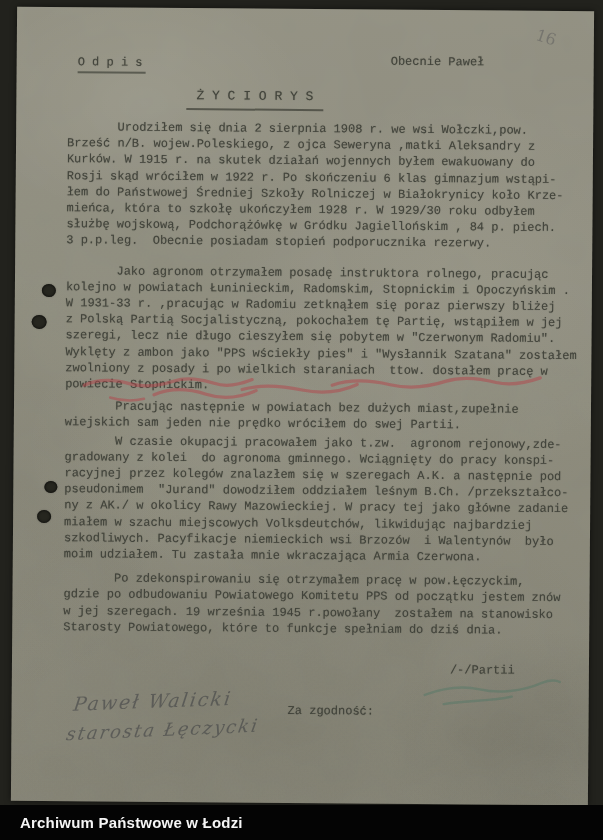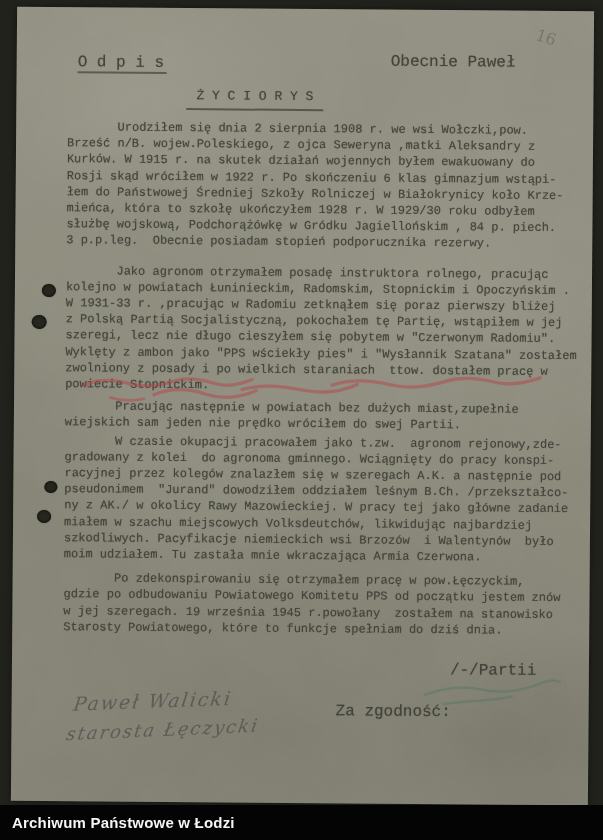--- a/index.html
+++ b/index.html
@@ -22,41 +22,41 @@
       radial-gradient(ellipse 240px 170px at 94% 93%, rgba(48,48,42,.14), transparent 70%),
       radial-gradient(ellipse 200px 300px at 2% 60%, rgba(60,60,50,.08), transparent 70%),
       linear-gradient(176deg, rgba(255,255,255,.05), rgba(0,0,0,.07));
     box-shadow:0 0 6px rgba(0,0,0,.55);
   }
   .noise{position:absolute;inset:0;width:100%;height:100%;pointer-events:none;}
   
   .typed{
     position:absolute;
     font-family:"Liberation Mono","DejaVu Sans Mono",monospace;
-    font-size:16px;line-height:16.2px;color:#3b3d35;
+    font-size:12px;line-height:16.2px;color:#3b3d35;
     white-space:pre;
     text-shadow:0 0 1px rgba(58,60,52,.6);
     opacity:.9;
   }
   .odpis{left:61px;top:47px;border-bottom:2px solid rgba(56,58,50,.7);padding:0 3px 1px 0;}
   .author{left:374px;top:44px;}
   .doc-title{
     left:170px;top:80px;font-size:13px;
     border-bottom:2px solid rgba(56,58,50,.75);
     padding:0 10px 4px 10px;
   }
   .body-text{position:absolute;left:51px;top:112px;width:532px;}
   .para{
     font-family:"Liberation Mono","DejaVu Sans Mono",monospace;
     font-size:12px;line-height:16.2px;color:#3b3d35;
     white-space:pre;text-shadow:0 0 1px rgba(58,60,52,.6);opacity:.9;
   }
   .mt14{margin-top:14px}.mt6{margin-top:6px}.mt2{margin-top:2px}.mt8{margin-top:8px}
   .sign{left:438px;top:652px;}
-  .certify{left:276px;top:694px;margin-left:48px;}
+  .certify{left:276px;top:694px;}
   
   .hand{
     position:absolute;
     font-family:"DejaVu Serif","Liberation Serif",serif;
     font-style:italic;color:rgba(58,60,63,.55);
     letter-spacing:2px;white-space:pre;
   }
   .hand1{left:62px;top:682px;font-size:19px;transform:rotate(-2.5deg) skewX(-10deg);}
   .hand2{left:55px;top:711px;font-size:18px;transform:rotate(-3deg) skewX(-12deg);}
   .pencil16{
@@ -74,21 +74,21 @@
   .h4{left:24px;top:503px;width:14px;height:13px;}
   
   .marks,.stamp{position:absolute;left:0;top:0;width:577px;height:794px;pointer-events:none;}
   
   .watermark-bar{
     position:absolute;left:0;right:0;top:805px;height:35px;background:#040404;
     display:flex;align-items:center;
   }
   .watermark-bar span{
     color:#f5f5f5;font-family:"Liberation Sans",sans-serif;
-    font-weight:bold;font-size:15px;padding-left:12px;letter-spacing:.2px;
+    font-weight:bold;font-size:15px;padding-left:20px;letter-spacing:.2px;
   }
 </style>
 </head>
 <body>
 
 <div class="scan">
 
   <div class="paper">
 
     <svg class="noise" xmlns="http://www.w3.org/2000/svg">

